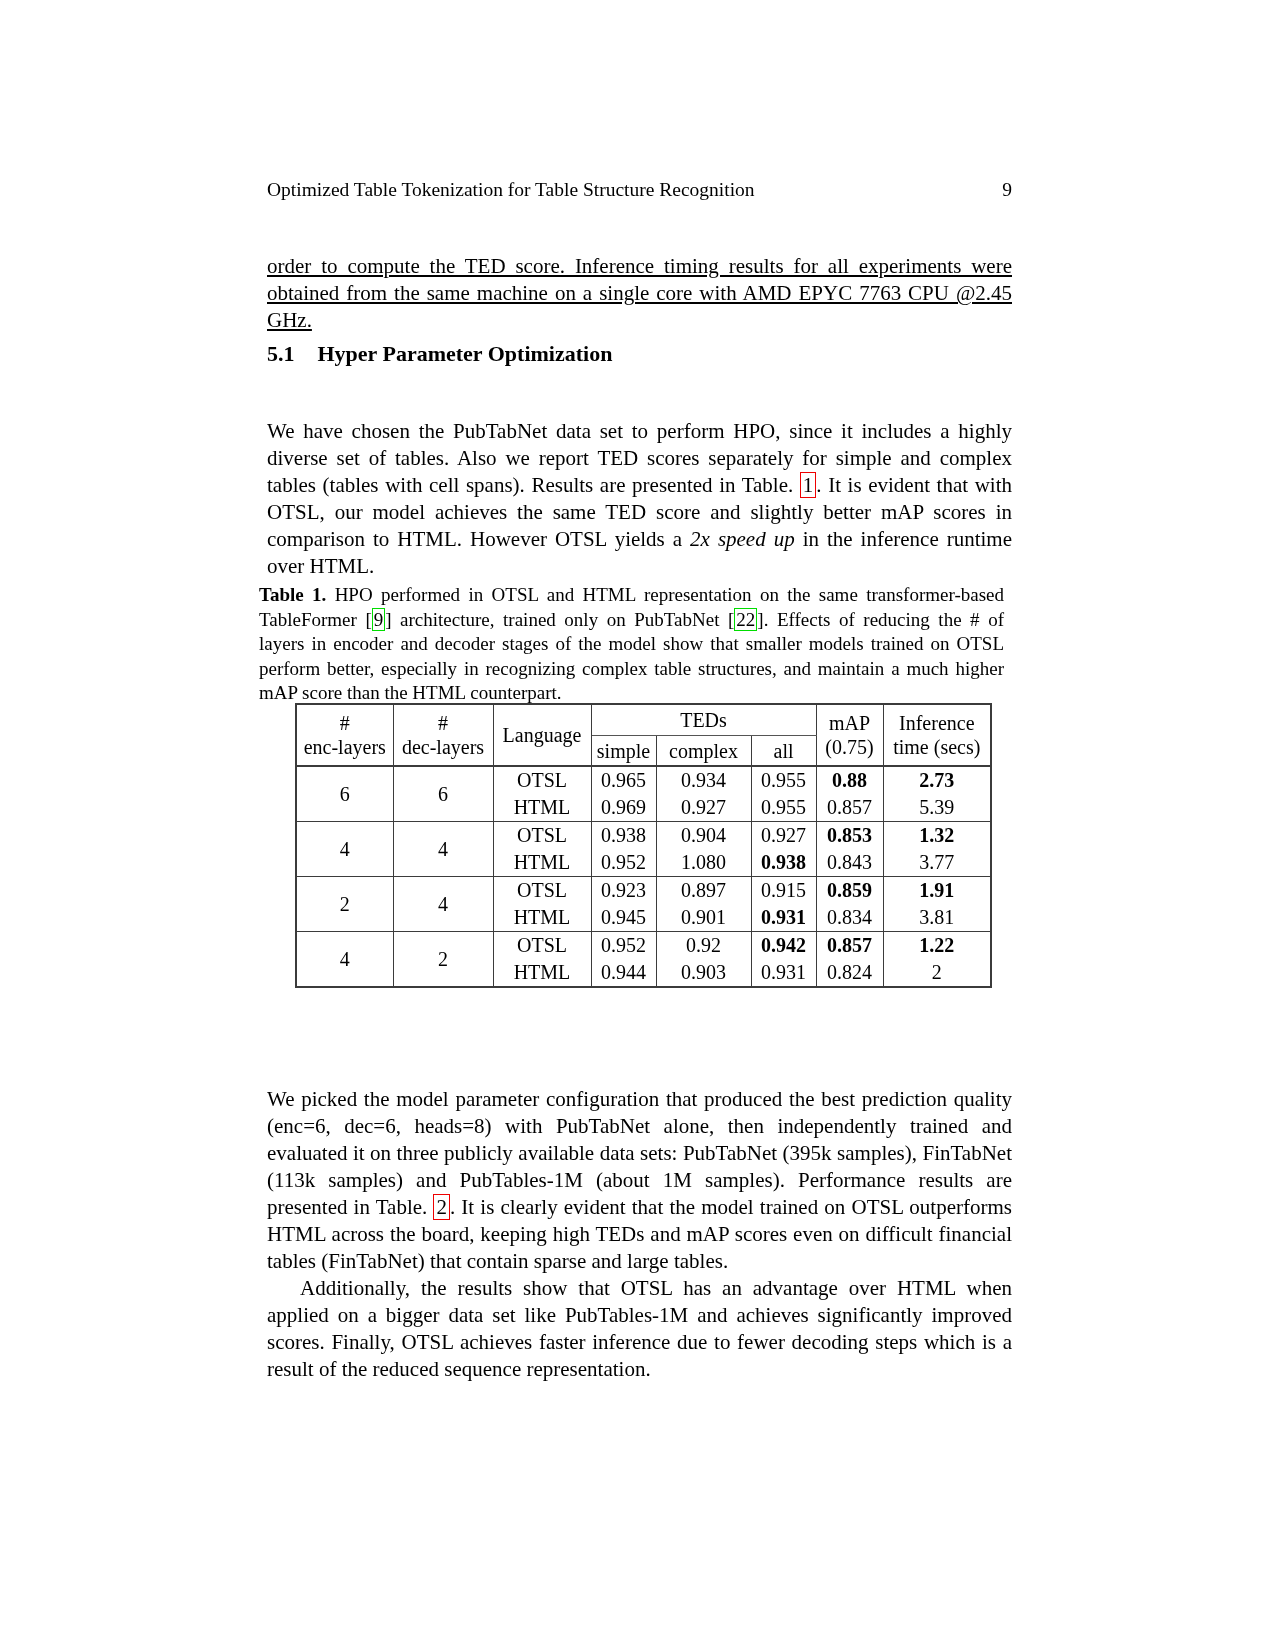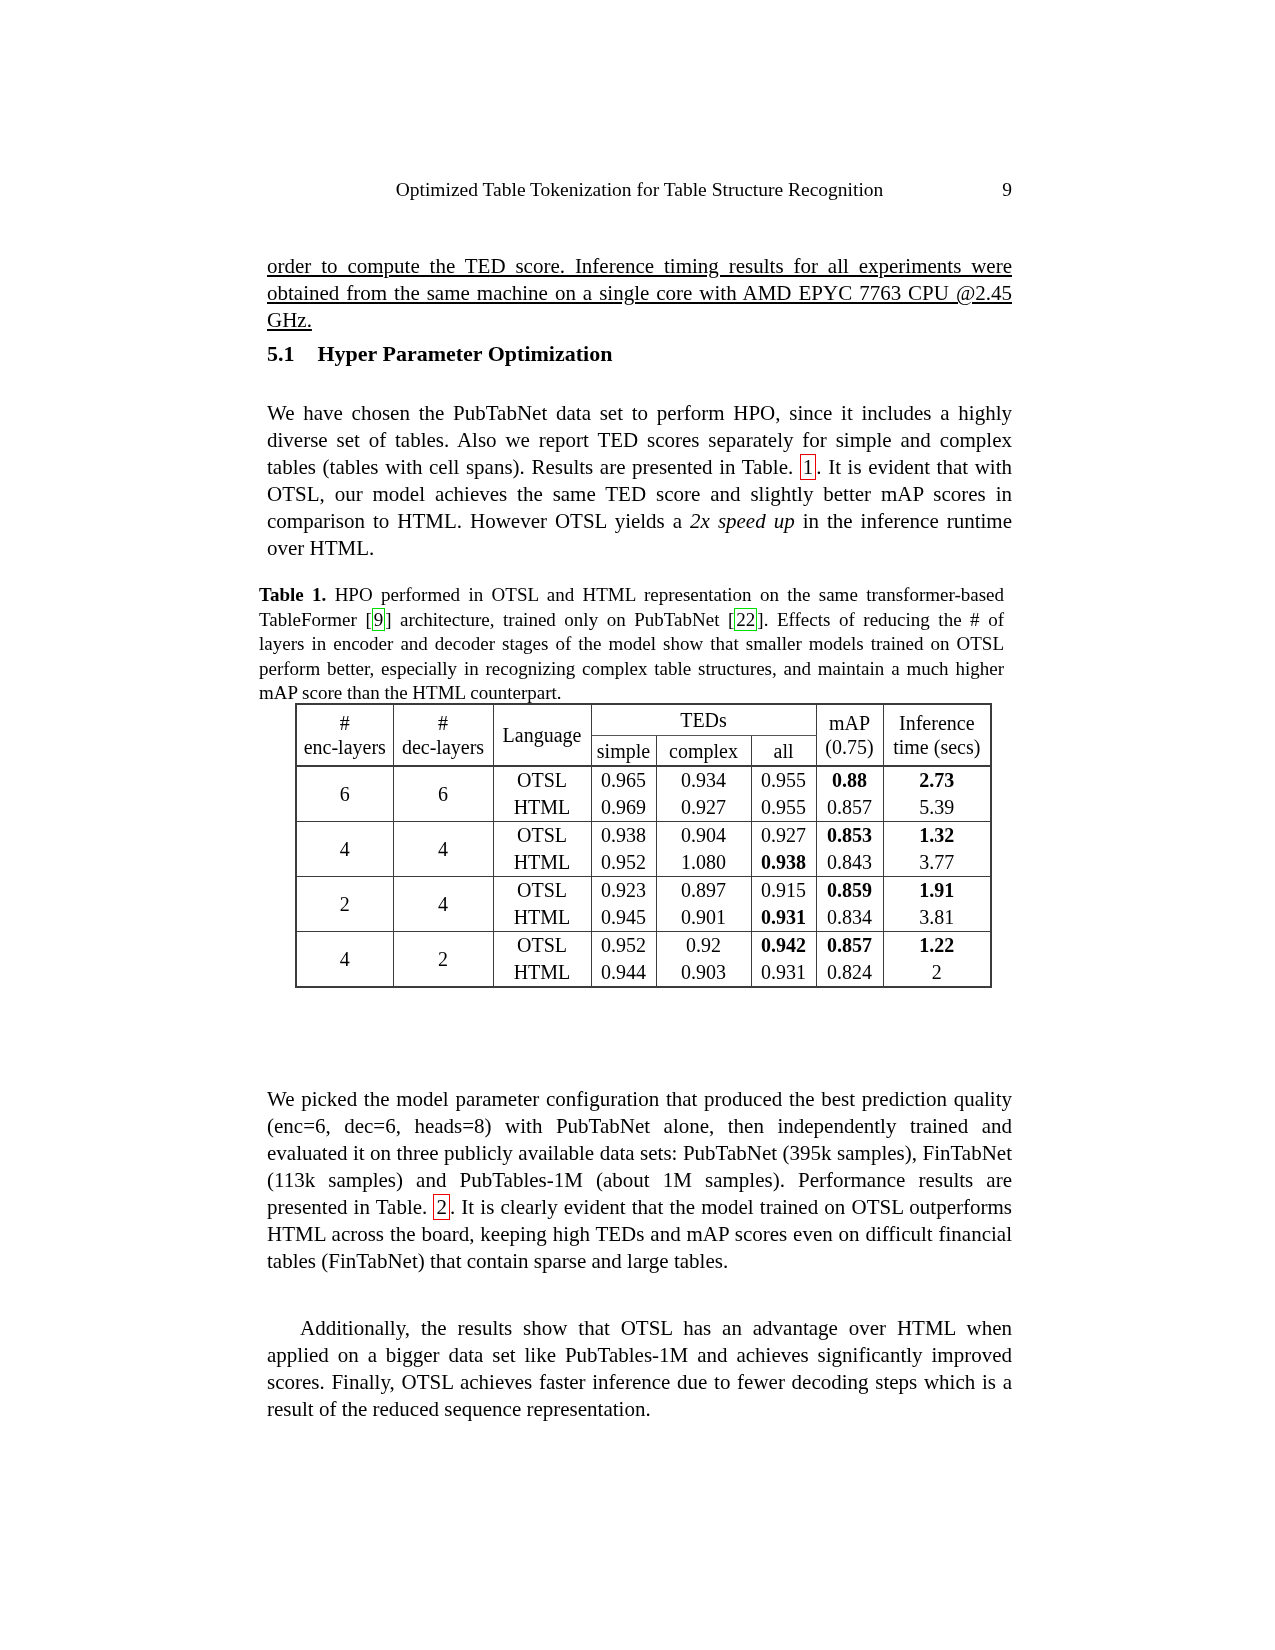--- a/index.html
+++ b/index.html
@@ -6,41 +6,41 @@
   .page {
     position:relative;
     width:1275px; height:1650px;
     background:#ffffff;
     font-family:"Liberation Serif","DejaVu Serif",serif;
     color:#000;
     overflow:hidden;
   }
   .running-head {
     position:absolute; left:267px; top:179px; width:745px;
-    font-size:19.5px; text-align:center;
+    font-size:19.5px; 
   }
   .running-head .pagenum {
     position:absolute; right:0; top:0;
   }
   .body-par {
     position:absolute; left:267px; width:745px;
     font-size:21px; line-height:27px; text-align:justify;
   }
   .p-intro { top:232px;text-decoration:underline; }
   .sec-heading {
     position:absolute; left:267px; width:745px;
     font-size:22px; font-weight:bold; margin:0;
   }
   .h-51 { top:341px; }
   .h-52 { top:1046px; }
   .sec-num { margin-right:23px;text-align:center; }
-  .p-51 { top:379px; }
+  .p-51 { top:397px; }
   .p-52 { top:1086px; }
   .p-52 p { margin:0; }
-  .p-52 .indent { text-indent:33px;margin-top:40px; }
+  .p-52 .indent { text-indent:33px; }
   .caption {
     position:absolute; left:259px; top:564px; width:745px;
     font-size:19px; line-height:24.5px; text-align:justify;
   }
   .caption .cap-label { font-weight:bold; }
   em { font-style:italic; }
   .refbox {
     color:#000; text-decoration:none;
     border:1.5px solid #ee0000; padding:0 2px;
   }

